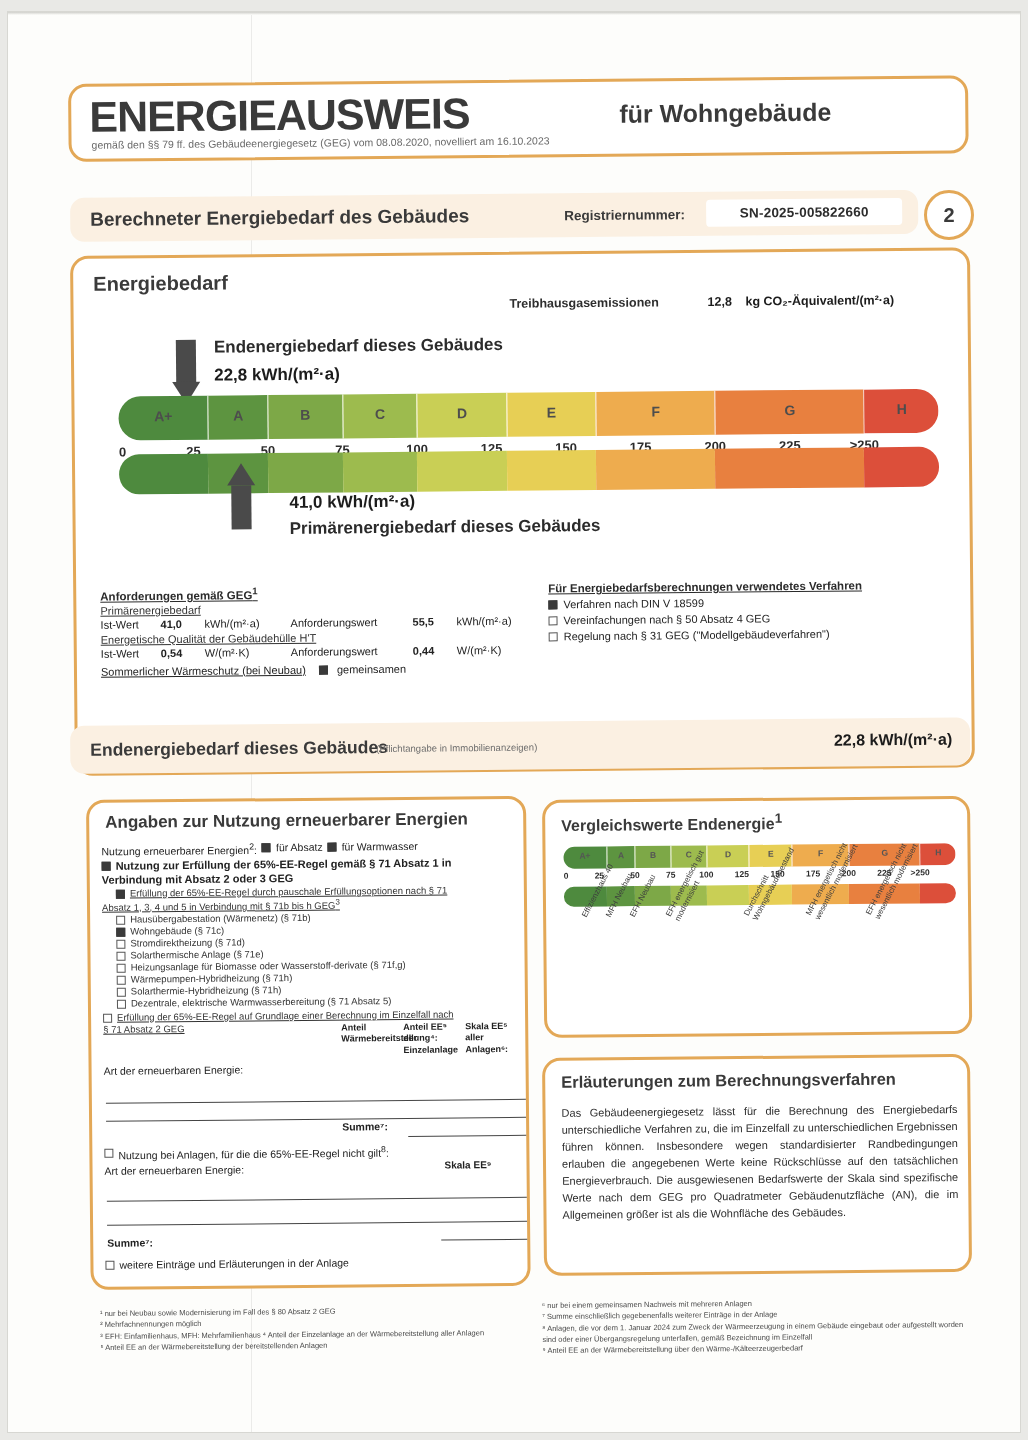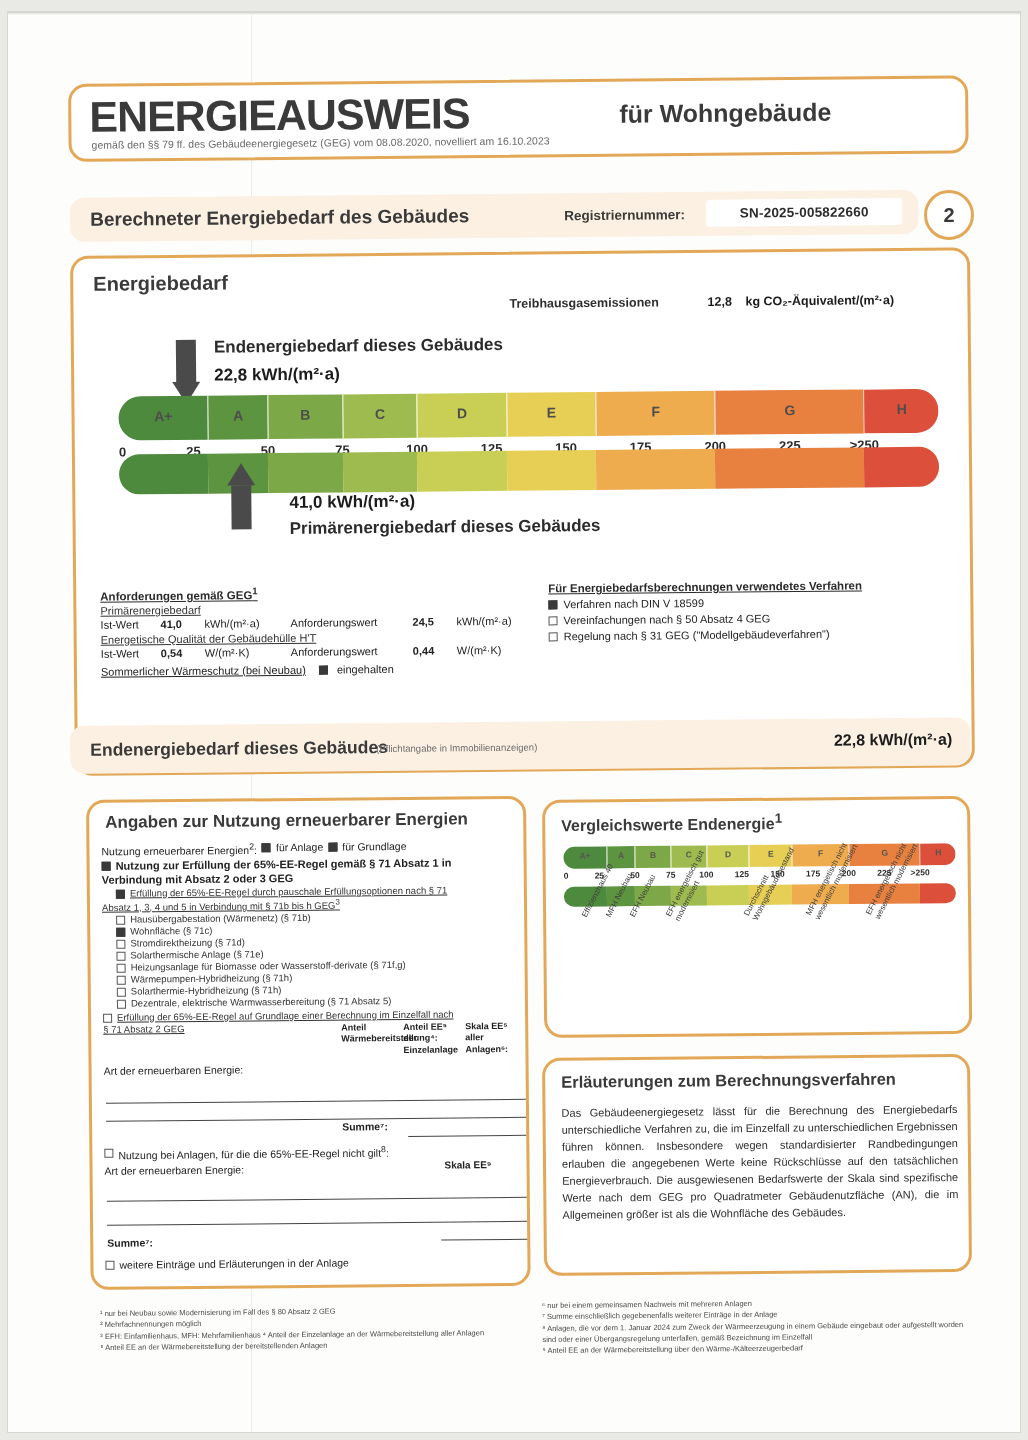--- a/index.html
+++ b/index.html
@@ -310,30 +310,30 @@
       <span>kWh/(m²·a)</span>
     </div>
     <div id="prim-label">Primärenergiebedarf dieses Gebäudes</div>
 
     <div id="req">
       <div class="u-head">
         <span>Anforderungen gemäß GEG</span><sup>1</sup>
       </div>
       <div class="u-sub">Primärenergiebedarf</div>
       <div class="reqrow">
-        <span class="c1">Ist-Wert</span><span class="c2">41,0</span><span class="c3">kWh/(m²·a)</span><span class="c4">Anforderungswert</span><span class="c5">24,5</span><span>kWh/(m²·a)</span>
+        <span class="c1">Ist-Wert</span><span class="c2">41,0</span><span class="c3">kWh/(m²·a)</span><span class="c4">Anforderungswert</span><span class="c5">55,5</span><span>kWh/(m²·a)</span>
       </div>
       <div class="u-sub">Energetische Qualität der Gebäudehülle H'T</div>
       <div class="reqrow">
         <span class="c1">Ist-Wert</span><span class="c2">0,54</span><span class="c3">W/(m²·K)</span><span class="c4">Anforderungswert</span><span class="c5">0,44</span><span>W/(m²·K)</span>
       </div>
       <div class="reqrow" style="margin-top:6px">
         <span style="text-decoration:underline">Sommerlicher Wärmeschutz (bei Neubau)</span>
         <span class="box on" style="margin:0 6px 0 10px;position:relative;top:1px"></span>
-        <span>eingehalten</span>
+        <span>gemeinsamen</span>
       </div>
     </div>
 
     <div id="proc">
       <div class="u-head">Für Energiebedarfsberechnungen verwendetes Verfahren</div>
       <div id="proc-list">
           <div class="ck">
             <span class="box on"></span>
             <span>Verfahren nach DIN V 18599</span>
           </div>
@@ -354,23 +354,23 @@
     <div id="sum-note">(Pflichtangabe in Immobilienanzeigen)</div>
     <div id="sum-val">22,8 kWh/(m²·a)</div>
   </div>
 
   <div class="frame skew" id="ren">
     <div id="ren-title">Angaben zur Nutzung erneuerbarer Energien</div>
     <div id="ren-body">
       <div class="r-line">
         <span><span>Nutzung erneuerbarer Energien</span><sup>2</sup>:</span>
         <span class="box on"></span>
-        <span>für Anlage</span>
+        <span>für Absatz</span>
         <span class="box on"></span>
-        <span>für Grundlage</span>
+        <span>für Warmwasser</span>
       </div>
       <div class="r-line b">
         <span class="box on"></span>
         <span>Nutzung zur Erfüllung der 65%-EE-Regel gemäß § 71 Absatz 1 in</span>
       </div>
       <div class="r-line b" style="margin-left:0">
         <span>Verbindung mit Absatz 2 oder 3 GEG</span>
       </div>
       <div class="r-sub">
         <span class="box on"></span>
@@ -379,21 +379,21 @@
       <div class="r-head-u" style="margin-left:0">
         <span>Absatz 1, 3, 4 und 5 in Verbindung mit § 71b bis h GEG</span><sup>3</sup>
       </div>
       <div id="ren-options">
           <div class="r-sub" style="margin-left: 14px;">
             <span class="box"></span>
             <span>Hausübergabestation (Wärmenetz) (§ 71b)</span>
           </div>
           <div class="r-sub" style="margin-left: 14px;">
             <span class="box on"></span>
-            <span>Wohnfläche (§ 71c)</span>
+            <span>Wohngebäude (§ 71c)</span>
           </div>
           <div class="r-sub" style="margin-left: 14px;">
             <span class="box"></span>
             <span>Stromdirektheizung (§ 71d)</span>
           </div>
           <div class="r-sub" style="margin-left: 14px;">
             <span class="box"></span>
             <span>Solarthermische Anlage (§ 71e)</span>
           </div>
           <div class="r-sub" style="margin-left: 14px;">

